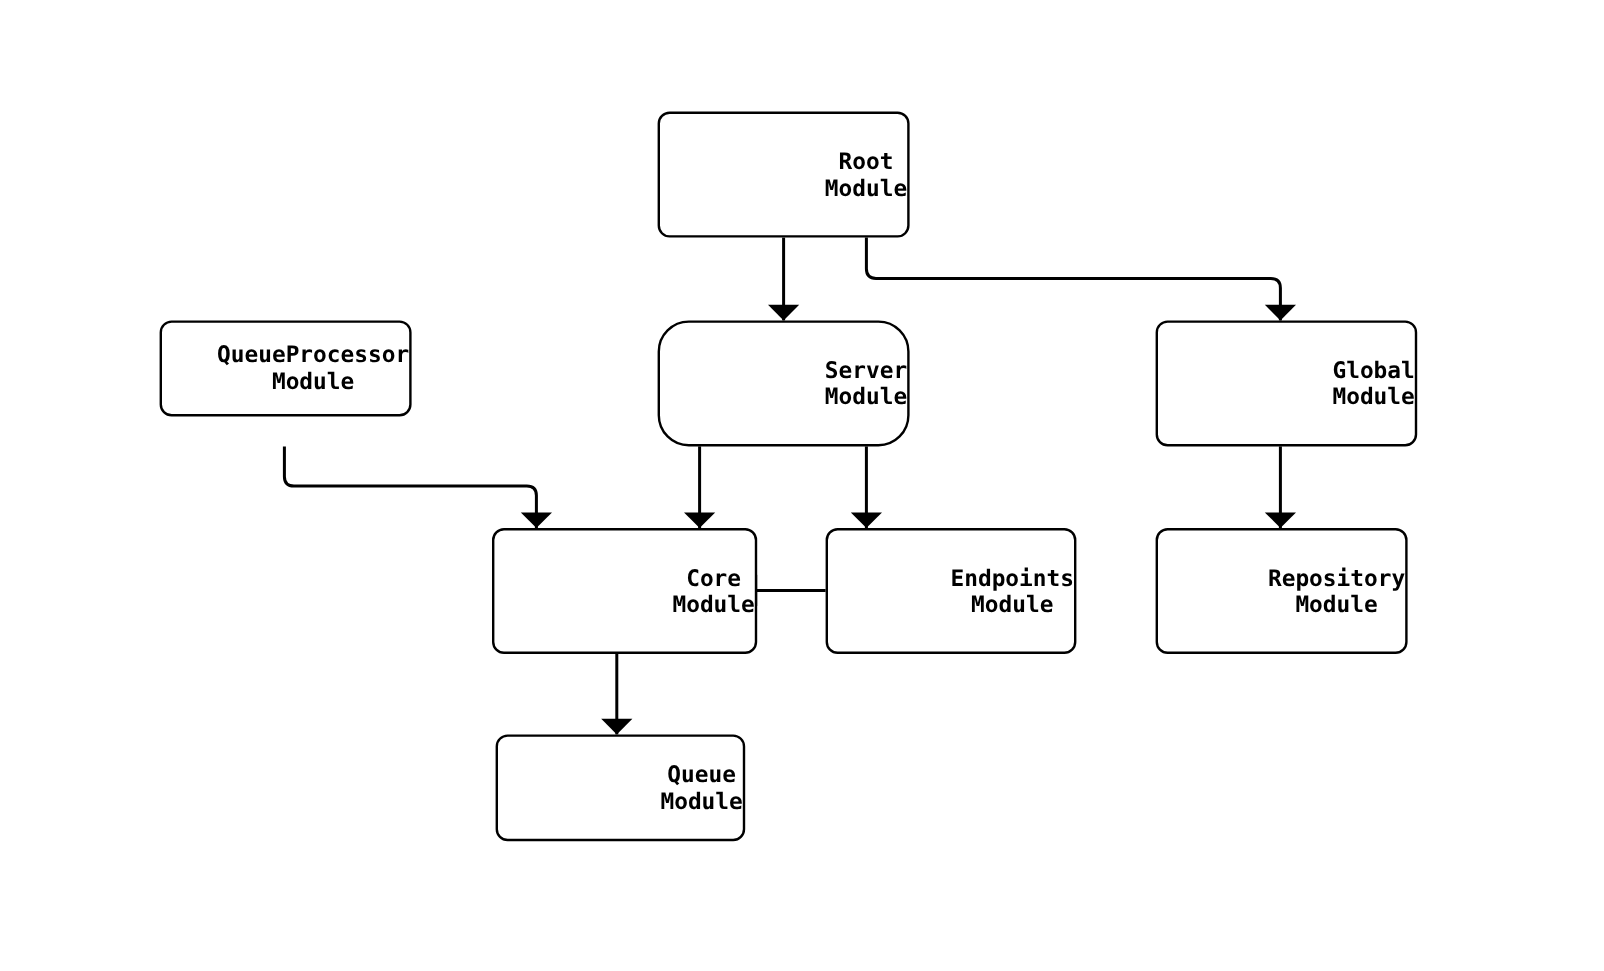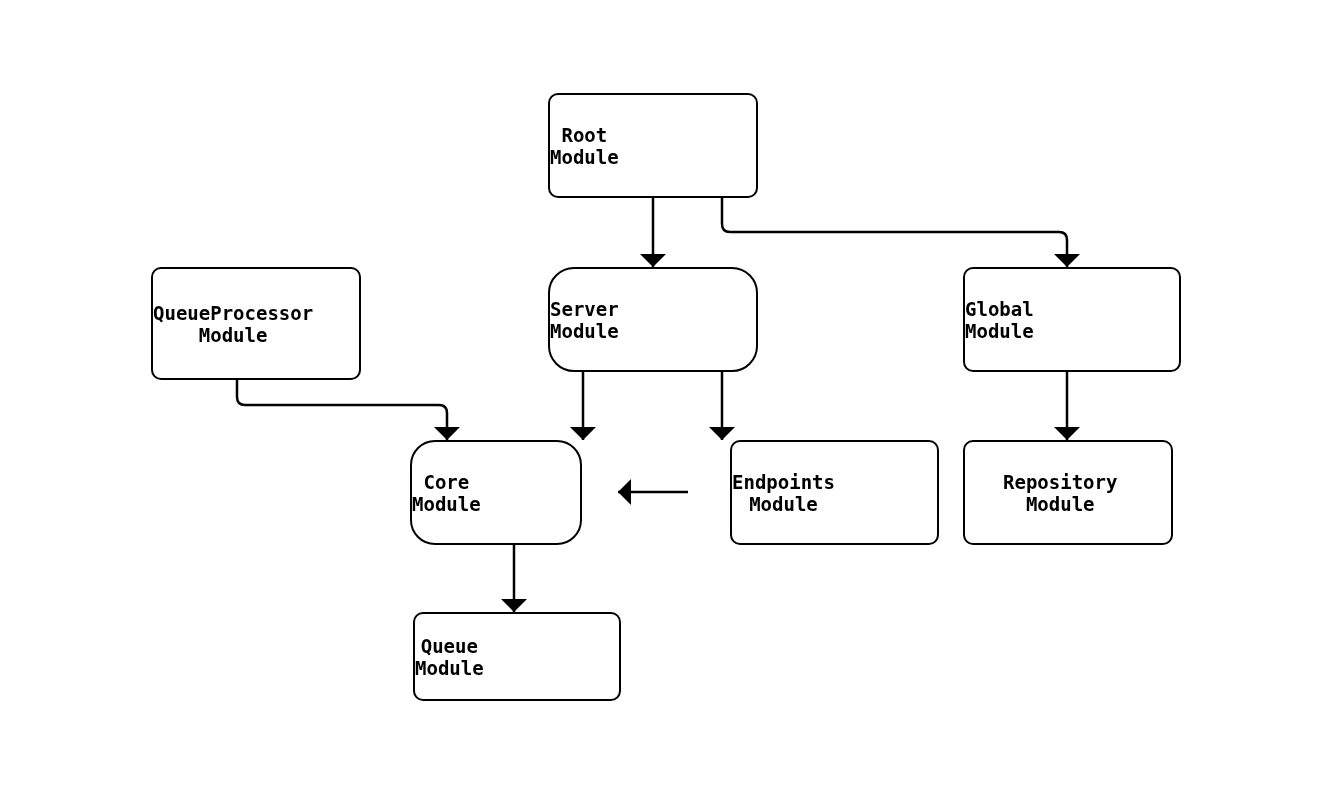--- a/index.html
+++ b/index.html
@@ -24,37 +24,37 @@
   }
   .arrowhead-shape { fill: var(--stroke, #000000); }
   .node {
     position: absolute;
     box-sizing: border-box;
     border: 2.5px solid var(--stroke, #000000);
     border-radius: 10px;
     background: var(--bg, #ffffff);
     display: flex;
     align-items: center;
-    justify-content: flex-start;
+    justify-content: flex-end;
   }
   .node .label {
     white-space: pre-line;
     text-align: center;
     font-weight: 700;
     font-size: 19px;
     line-height: 22px;
     color: var(--text, #000000);
   }
   
   .n-root      { left: 548px; top:  93px; width: 210px; height: 105px; }
-  .n-qp        { left: 133px; top: 267px; width: 210px; height: 113px; margin-left: 18px; }
+  .n-qp        { left: 133px; top: 267px; width: 210px; height: 80px; }
   .n-server    { left: 548px; top: 267px; width: 210px; height: 105px; border-radius: 26px; }
   .n-global    { left: 963px; top: 267px; width: 218px; height: 105px; }
-  .n-core      { left: 410px; top: 440px; width: 172px; height: 105px; border-radius: 25px; }
-  .n-endpoints { left: 688px; top: 440px; width: 209px; height: 105px; margin-left: 42px; }
+  .n-core      { left: 410px; top: 440px; width: 221px; height: 105px; }
+  .n-endpoints { left: 688px; top: 440px; width: 209px; height: 105px; }
   .n-repo      { left: 963px; top: 440px; width: 210px; height: 105px; padding-left: 38px; }
   .n-queue     { left: 413px; top: 612px; width: 208px; height: 89px; }
 </style>
 </head>
 <body>
 
 <div class="canvas">
 
   <svg class="edges" width="1337" height="809" viewBox="0 0 1337 809" xmlns="http://www.w3.org/2000/svg">
     <defs>

